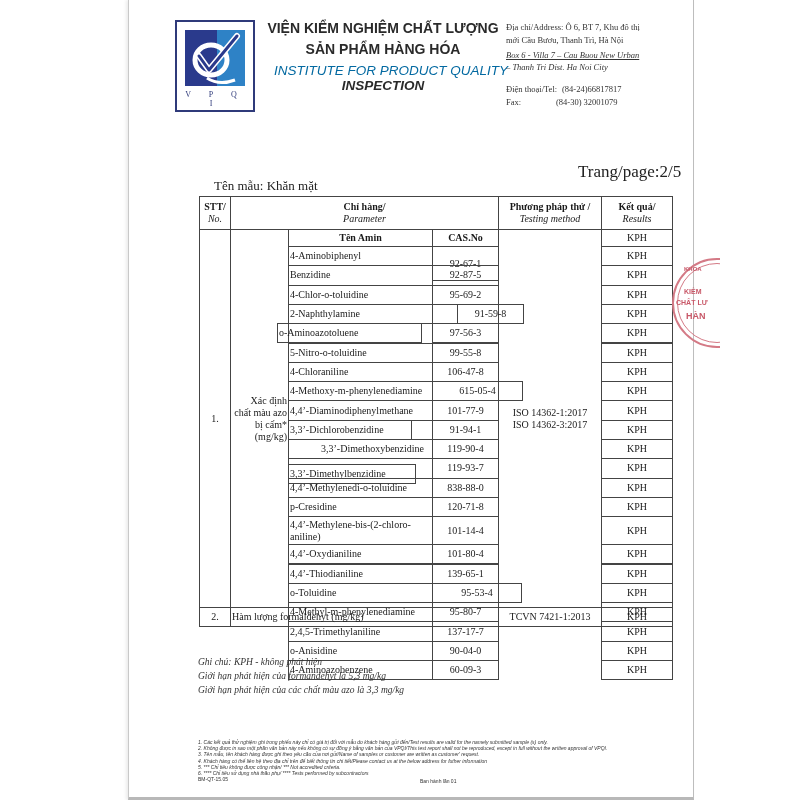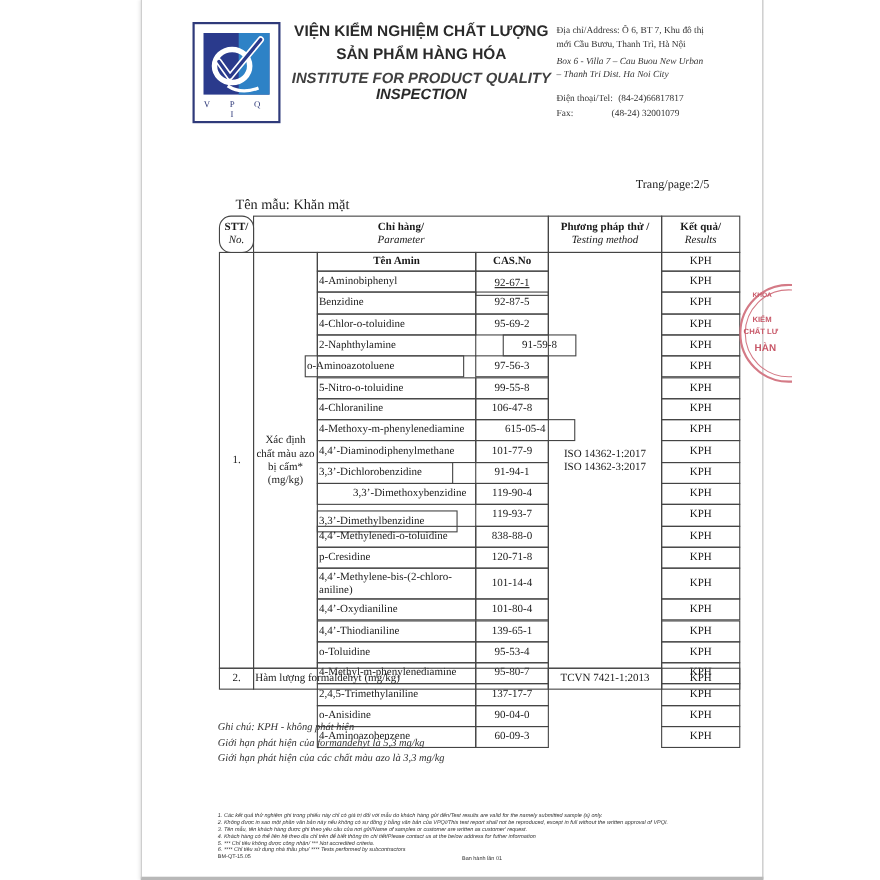--- a/index.html
+++ b/index.html
@@ -6,29 +6,29 @@
   body { width:800px; height:800px; background:#ffffff; position:relative; overflow:hidden; font-family:"Liberation Serif", serif; color:#1a1a1a; }
   .page { position:absolute; left:128px; top:0; width:564px; height:797px; background:#fff; border-left:1px solid #c9c9c9; border-right:1px solid #bdbdbd; border-bottom:3px solid #b8b8b8; box-shadow: -2px 0 3px rgba(0,0,0,0.08); }
 
   
   .logo { position:absolute; left:175px; top:20px; width:76px; height:88px; border:2px solid #2f3a7a; background:#fff; }
   .logo-inner { position:absolute; left:8px; top:8px; width:60px; height:56px; background:#2a3a8c; }
   .logo-inner .blue { position:absolute; right:0; top:0; width:28px; height:56px; background:#2e82c6; }
   .logo-letters { position:absolute; left:0; width:76px; top:68px; text-align:center; font-size:8px; letter-spacing:8px; color:#2f3a7a; }
   .org-vn1 { position:absolute; left:258px; top:20px; width:250px; text-align:center; font-family:"Liberation Sans", sans-serif; font-weight:bold; font-size:14px; color:#2a2a2a; }
   .org-vn2 { position:absolute; left:258px; top:41px; width:250px; text-align:center; font-family:"Liberation Sans", sans-serif; font-weight:bold; font-size:14px; color:#2a2a2a; }
-  .org-en1 { position:absolute; left:258px; top:63px; width:250px; text-align:center; font-family:"Liberation Sans", sans-serif; font-weight:bold; font-style:italic; font-size:13.5px; color:#404040; }
+  .org-en1 { position:absolute; left:258px; top:63px; width:250px; text-align:right; font-family:"Liberation Sans", sans-serif; font-weight:normal; font-style:italic; font-size:13.5px; color:#0369a1; }
   .org-en2 { position:absolute; left:258px; top:78px; width:250px; text-align:center; font-family:"Liberation Sans", sans-serif; font-weight:bold; font-style:italic; font-size:13.5px; color:#2a2a2a; }
 
   .addr { position:absolute; left:506px; font-size:8.5px; line-height:11px; color:#333; white-space:nowrap; }
   .addr.it { font-style:italic; }
   .tel-label { position:absolute; left:506px; font-size:8.5px; color:#333; }
   .tel-val { position:absolute; left:556px; font-size:8.5px; color:#333; }
 
-  .pageno { position:absolute; left:578px; top:162px; font-size:11px; color:#222; }
+  .pageno { position:absolute; left:578px; top:162px; font-size:17px; color:#222; }
   .sample { position:absolute; left:214px; top:178px; font-size:13px; color:#222; }
   .cell { position:absolute; border:1px solid #444; box-sizing:border-box; display:flex; align-items:center; justify-content:center; text-align:center; font-size:10px; line-height:12px; }
   .cell.left { justify-content:flex-start; text-align:left; padding-left:1px; }
   .hdr-b { font-weight:bold; font-size:10px; }
   .hdr-i { font-style:italic; font-size:10px; }
   .col-head { flex-direction:column; }
 
   .note { position:absolute; left:198px; font-style:italic; font-size:9.5px; color:#333; }
   .foot { position:absolute; left:198px; font-family:"Liberation Sans", sans-serif; font-style:italic; font-size:5px; line-height:6.3px; color:#333; white-space:nowrap; }
   .form-code { position:absolute; left:198px; top:786px; font-family:"Liberation Sans", sans-serif; font-size:5px; color:#333; }
@@ -57,65 +57,65 @@
   <div class="logo-letters">V P Q I</div>
 </div>
 
 <div class="org-vn1">VIỆN KIỂM NGHIỆM CHẤT LƯỢNG</div>
 <div class="org-vn2">SẢN PHẨM HÀNG HÓA</div>
 <div class="org-en1">INSTITUTE FOR PRODUCT QUALITY</div>
 <div class="org-en2">INSPECTION</div>
 
 <div class="addr" style="top:22px;">Địa chỉ/Address: Ô 6, BT 7, Khu đô thị</div>
 <div class="addr" style="top:35px;">mới Cầu Bươu, Thanh Trì, Hà Nội</div>
-<div class="addr it" style="top:50px;">Box 6 - Villa 7 – Cau Buou New Urban</div>
+<div class="addr it" style="top:50px;text-decoration:underline;">Box 6 - Villa 7 – Cau Buou New Urban</div>
 <div class="addr it" style="top:62px;">– Thanh Tri Dist. Ha Noi City</div>
 <div class="tel-label" style="top:84px;">Điện thoại/Tel:</div>
 <div class="tel-val" style="top:84px;left:562px;">(84-24)66817817</div>
 <div class="tel-label" style="top:97px;">Fax:</div>
-<div class="tel-val" style="top:97px;">(48-24) 32001079</div>
+<div class="tel-val" style="top:97px;">(84-30) 32001079</div>
 
 <div class="pageno">Trang/page:2/5</div>
 <div class="sample">Tên mẫu: Khăn mặt</div>
 
-<div class="cell col-head" style="left:199px;top:196px;width:32px;height:34px;border-radius:11px;">
+<div class="cell col-head" style="left:199px;top:196px;width:32px;height:34px;">
   <span class="hdr-b">STT/</span>
   <span class="hdr-i">No.</span>
 </div>
 <div class="cell col-head" style="left:230px;top:196px;width:269px;height:34px;">
   <span class="hdr-b">Chỉ hàng/</span>
   <span class="hdr-i">Parameter</span>
 </div>
 <div class="cell col-head" style="left:498px;top:196px;width:104px;height:34px;">
   <span class="hdr-b">Phương pháp thử /</span>
   <span class="hdr-i">Testing method</span>
 </div>
 <div class="cell col-head" style="left:601px;top:196px;width:72px;height:34px;">
   <span class="hdr-b">Kết quả/</span>
   <span class="hdr-i">Results</span>
 </div>
 
 <div class="cell" style="left:199px;top:229px;width:32px;height:379px;">
   <span>1.</span>
 </div>
 <div class="cell" style="left:230px;top:229px;width:59px;height:379px;padding:0 1px;">
-  <span style="font-size:10px;line-height:12px;">Xác định chất màu azo bị cấm* (mg/kg)</span>
+  <span style="font-size:10px;line-height:12px;text-align:right;">Xác định chất màu azo bị cấm* (mg/kg)</span>
 </div>
 <div class="cell col-head" style="left:498px;top:229px;width:104px;height:379px;">
   <span>ISO 14362-1:2017</span>
   <span>ISO 14362-3:2017</span>
 </div>
 
 <div class="cell hdr-b" style="left:288px;top:229px;width:145px;height:18px;">Tên Amin</div>
 <div class="cell hdr-b" style="left:432px;top:229px;width:67px;height:18px;">CAS.No</div>
 <div class="cell" style="left:601px;top:229px;width:72px;height:18px;">KPH</div>
 
 <div id="amine-rows">
     <div class="cell left" style="left: 288px; top: 246px; width: 145px; height: 20.3px; white-space: normal;">4-Aminobiphenyl</div>
-    <div class="cell" style="left: 432px; top: 246px; width: 67px; height: 23px; text-decoration: underline;">92-67-1</div>
+    <div class="cell" style="left: 432px; top: 246px; width: 67px; height: 35px;">92-67-1</div>
     <div class="cell" style="left: 601px; top: 246px; width: 72px; height: 20.3px;">KPH</div>
     <div class="cell left" style="left: 288px; top: 265.3px; width: 145px; height: 20.3px; white-space: normal;">Benzidine</div>
     <div class="cell" style="left: 432px; top: 265.3px; width: 67px; height: 20.3px;">92-87-5</div>
     <div class="cell" style="left: 601px; top: 265.3px; width: 72px; height: 20.3px;">KPH</div>
     <div class="cell left" style="left: 288px; top: 284.6px; width: 145px; height: 20.3px; white-space: normal;">4-Chlor-o-toluidine</div>
     <div class="cell" style="left: 432px; top: 284.6px; width: 67px; height: 20.3px;">95-69-2</div>
     <div class="cell" style="left: 601px; top: 284.6px; width: 72px; height: 20.3px;">KPH</div>
     <div class="cell left" style="left: 288px; top: 303.9px; width: 145px; height: 20.3px; white-space: normal;">2-Naphthylamine</div>
     <div class="cell" style="left: 457px; top: 303.9px; width: 67px; height: 20.3px;">91-59-8</div>
     <div class="cell" style="left: 601px; top: 303.9px; width: 72px; height: 20.3px;">KPH</div>
@@ -152,21 +152,21 @@
     <div class="cell left" style="left: 288px; top: 516.2px; width: 145px; height: 29px; white-space: normal;">4,4’-Methylene-bis-(2-chloro-aniline)</div>
     <div class="cell" style="left: 432px; top: 516.2px; width: 67px; height: 29px;">101-14-4</div>
     <div class="cell" style="left: 601px; top: 516.2px; width: 72px; height: 29px;">KPH</div>
     <div class="cell left" style="left: 288px; top: 544.2px; width: 145px; height: 20.3px; white-space: normal;">4,4’-Oxydianiline</div>
     <div class="cell" style="left: 432px; top: 544.2px; width: 67px; height: 20.3px;">101-80-4</div>
     <div class="cell" style="left: 601px; top: 544.2px; width: 72px; height: 20.3px;">KPH</div>
     <div class="cell left" style="left: 288px; top: 563.5px; width: 145px; height: 20.3px; white-space: normal;">4,4’-Thiodianiline</div>
     <div class="cell" style="left: 432px; top: 563.5px; width: 67px; height: 20.3px; text-align: center;">139-65-1</div>
     <div class="cell" style="left: 601px; top: 563.5px; width: 72px; height: 20.3px;">KPH</div>
     <div class="cell left" style="left: 288px; top: 582.8px; width: 145px; height: 20.3px; white-space: normal;">o-Toluidine</div>
-    <div class="cell" style="left: 432px; top: 582.8px; width: 67px; height: 20.3px;">95-53-4</div>
+    <div class="cell" style="left: 432px; top: 582.8px; width: 90px; height: 20.3px;">95-53-4</div>
     <div class="cell" style="left: 601px; top: 582.8px; width: 72px; height: 20.3px;">KPH</div>
     <div class="cell left" style="left: 288px; top: 602.1px; width: 145px; height: 20.3px; white-space: normal;">4-Methyl-m-phenylenediamine</div>
     <div class="cell" style="left: 432px; top: 602.1px; width: 67px; height: 20.3px;">95-80-7</div>
     <div class="cell" style="left: 601px; top: 602.1px; width: 72px; height: 20.3px;">KPH</div>
     <div class="cell left" style="left: 288px; top: 621.4px; width: 145px; height: 20.3px; white-space: normal;">2,4,5-Trimethylaniline</div>
     <div class="cell" style="left: 432px; top: 621.4px; width: 67px; height: 20.3px;">137-17-7</div>
     <div class="cell" style="left: 601px; top: 621.4px; width: 72px; height: 20.3px;">KPH</div>
     <div class="cell left" style="left: 288px; top: 640.7px; width: 145px; height: 20.3px; white-space: normal;">o-Anisidine</div>
     <div class="cell" style="left: 432px; top: 640.7px; width: 67px; height: 20.3px;">90-04-0</div>
     <div class="cell" style="left: 601px; top: 640.7px; width: 72px; height: 20.3px;">KPH</div>

